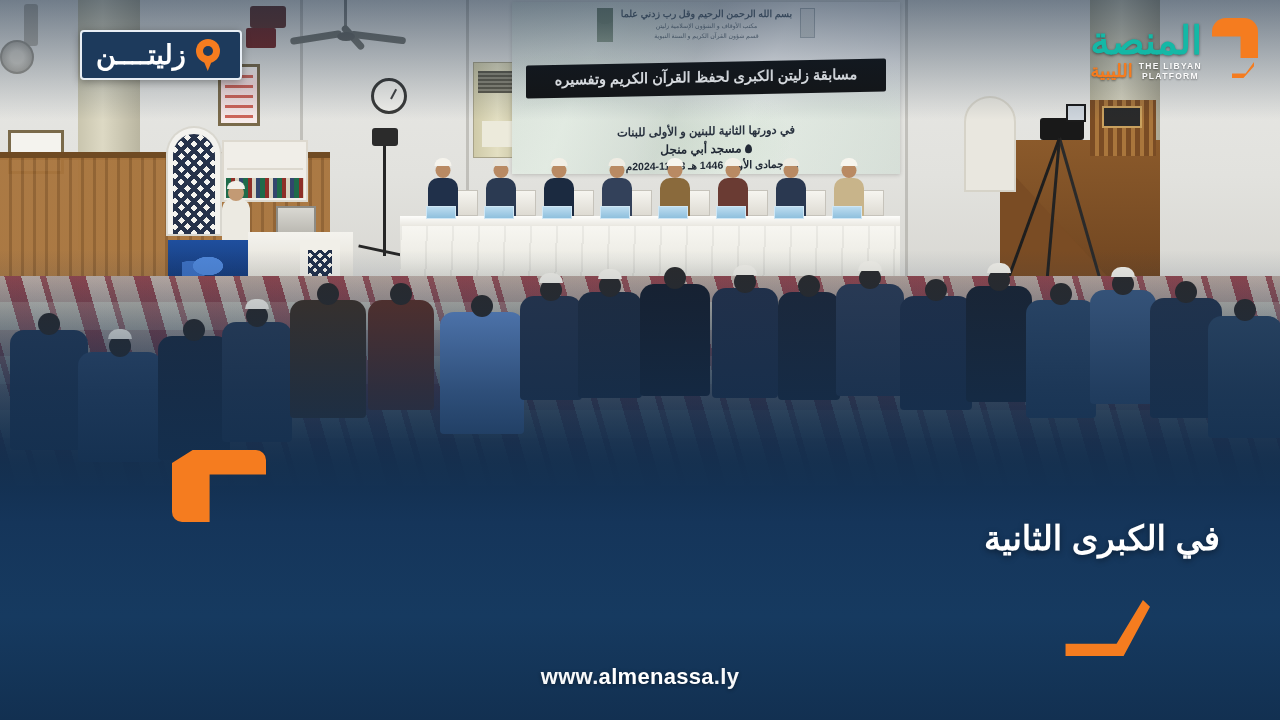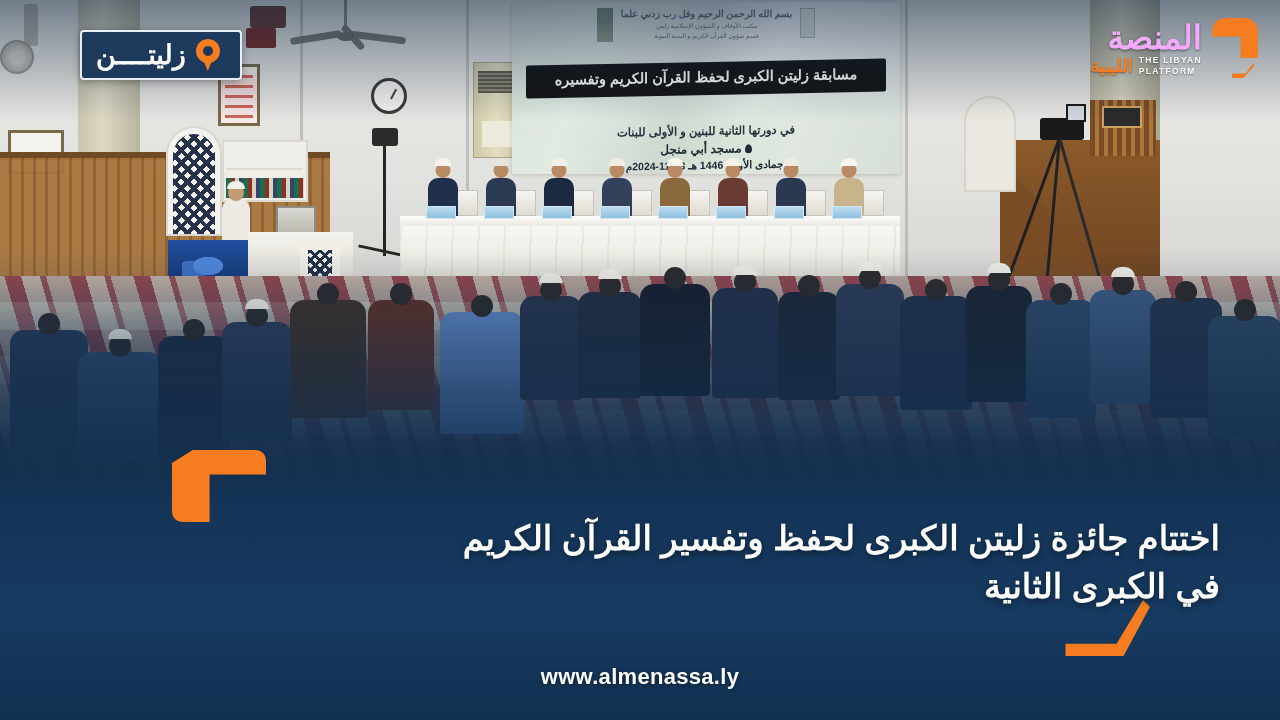--- a/index.html
+++ b/index.html
@@ -308,32 +308,32 @@
   }
 
   
   .brand{
     position:absolute; right:22px; top:16px;
     display:flex; align-items:flex-start; gap:4px;
     direction:rtl;
   }
   .brand-words{ display:flex; flex-direction:column; align-items:flex-start; padding-top:6px; }
   .brand-ar{
-    color:#f0abfc; font-size:33px; font-weight:700; line-height:.95;
+    color:#14b8a6; font-size:39px; font-weight:700; line-height:.95;
     letter-spacing:-1px;
     text-shadow:0 1px 3px rgba(0,0,0,.45);
   }
   .brand-row2{ display:flex; align-items:center; gap:6px; margin-top:2px; }
   .brand-ar2{
     color:#f57c1f; font-size:18px; font-weight:700; line-height:1;
     text-shadow:0 1px 2px rgba(0,0,0,.4);
   }
   .brand-en{
     color:#fff; font-size:8.5px; font-weight:700; line-height:1.2;
-    letter-spacing:1.3px; direction:ltr; text-align:left; opacity:.95;
+    letter-spacing:1.3px; direction:ltr; text-align:center; opacity:.95;
     text-shadow:0 1px 2px rgba(0,0,0,.45);
   }
   .brand-mark{
     position:relative; width:52px; height:64px; flex:0 0 auto;
   }
   .brand-hook{
     position:absolute; right:0; top:2px; width:46px; height:40px;
     background:#f57c1f;
     border-radius:14px 14px 0 0;
     clip-path:polygon(0 0, 100% 0, 100% 100%, 62% 100%, 62% 46%, 0 46%);
@@ -644,21 +644,20 @@
         </div>
         <div class="brand-ar2">الليبية</div>
       </div>
     </div>
   </div>
 
   <div class="deco-left"></div>
   <div class="deco-right"></div>
 
   <div class="headline">
-    <span class="l1">اختتام جائزة زليتن الكبرى لحفظ وتفسير القرآن الكريم</span>
     <span class="l2">في الكبرى الثانية</span>
   </div>
 
   <div class="url">
     <span class="w">www.</span><b>almenassa</b><span class="t">.ly</span>
   </div>
 
 </div>
 
 </body></html>

